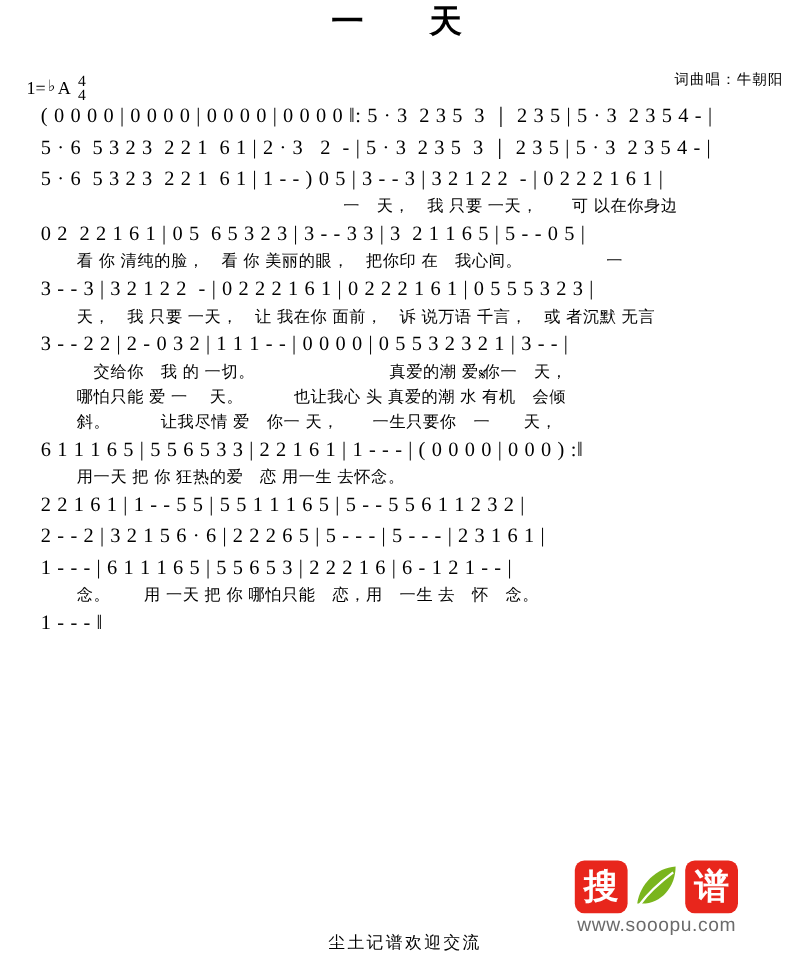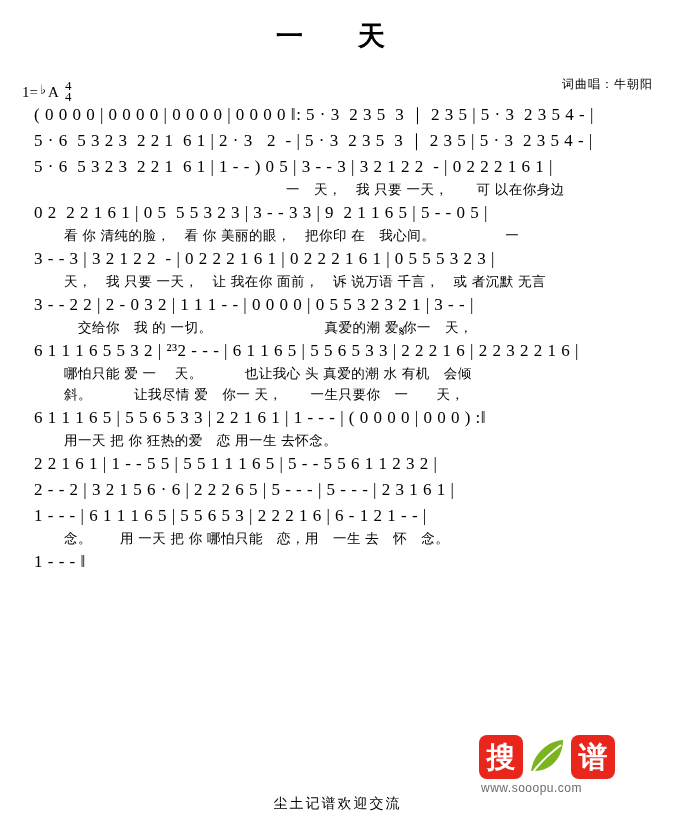--- a/index.html
+++ b/index.html
@@ -20,21 +20,21 @@
     width: 675px;
     height: 813px;
     background: #ffffff;
   }
   .title {
     text-align: center;
     font-family: "Liberation Serif", serif;
     font-size: 27px;
     font-weight: bold;
     letter-spacing: 14px;
-    margin-top: 18px;
+    margin-top: 0;
     color: #000;
   }
   .credit {
     position: absolute;
     right: 22px;
     top: 58px;
     font-size: 12px;
     font-family: "Liberation Sans", sans-serif;
     letter-spacing: 1px;
   }
@@ -145,21 +145,21 @@
     left: 48px;
     top: 2px;
     width: 40px;
     height: 40px;
   }
   .logo-url {
     position: absolute;
     left: 2px;
     top: 46px;
     font-family: "Liberation Sans", sans-serif;
-    font-size: 12px;
+    font-size: 16px;
     color: #6b6b6b;
     letter-spacing: 0.5px;
   }
   .segno {
     position: absolute;
     left: 399px;
     top: 306px;
     font-size: 14px;
     font-family: "Liberation Serif", serif;
   }
@@ -194,36 +194,35 @@
     <div class="line">
       <div class="notes">5 · 6  5 3 2 3  2 2 1  6 1 | 2 · 3   2  - | 5 · 3  2 3 5  3 ｜ 2 3 5 | 5 · 3  2 3 5 4 - |</div>
     </div>
 
     <div class="line">
       <div class="notes">5 · 6  5 3 2 3  2 2 1  6 1 | 1 - - ) 0 5 | 3 - - 3 | 3 2 1 2 2  - | 0 2 2 2 1 6 1 |</div>
       <div class="lyrics">　　　　　　　　　　　　　　　　　　一　天，　我 只要 一天，　　可 以在你身边</div>
     </div>
 
     <div class="line">
-      <div class="notes">0 2  2 2 1 6 1 | 0 5  5 5 3 2 3 | 3 - - 3 3 | 9  2 1 1 6 5 | 5 - - 0 5 |</div>
+      <div class="notes">0 2  2 2 1 6 1 | 0 5  6 5 3 2 3 | 3 - - 3 3 | 3  2 1 1 6 5 | 5 - - 0 5 |</div>
       <div class="lyrics indent">看 你 清纯的脸，　看 你 美丽的眼，　把你印 在　我心间。　　　　　一</div>
     </div>
 
     <div class="line">
       <div class="notes">3 - - 3 | 3 2 1 2 2  - | 0 2 2 2 1 6 1 | 0 2 2 2 1 6 1 | 0 5 5 5 3 2 3 |</div>
       <div class="lyrics indent">天，　我 只要 一天，　让 我在你 面前，　诉 说万语 千言，　或 者沉默 无言</div>
     </div>
 
     <div class="line">
       <div class="notes">3 - - 2 2 | 2 - 0 3 2 | 1 1 1 - - | 0 0 0 0 | 0 5 5 3 2 3 2 1 | 3 - - |</div>
       <div class="lyrics indent">　交给你　我 的 一切。　　　　　　　　真爱的潮 爱 你一　天，</div>
     </div>
 
     <div class="line">
-      <div class="notes">6 1 1 1 6 5 5 3 2 | ²³2 - - - | 6 1 1 6 5 | 5 5 6 5 3 3 | 2 2 2 1 6 | 2 2 3 2 2 1 6 |</div>
       <div class="lyrics indent">哪怕只能 爱 一 　天。　　　也让我心 头 真爱的潮 水 有机　会倾</div>
     </div>
 
     <div class="line">
       <div class="lyrics indent">斜。　　　让我尽情 爱　你一 天，　　一生只要你　一　　天，</div>
     </div>
 
     <div class="line">
       <div class="notes">6 1 1 1 6 5 | 5 5 6 5 3 3 | 2 2 1 6 1 | 1 - - - | ( 0 0 0 0 | 0 0 0 ) :‖</div>
       <div class="lyrics indent">用一天 把 你 狂热的爱　恋 用一生 去怀念。</div>

